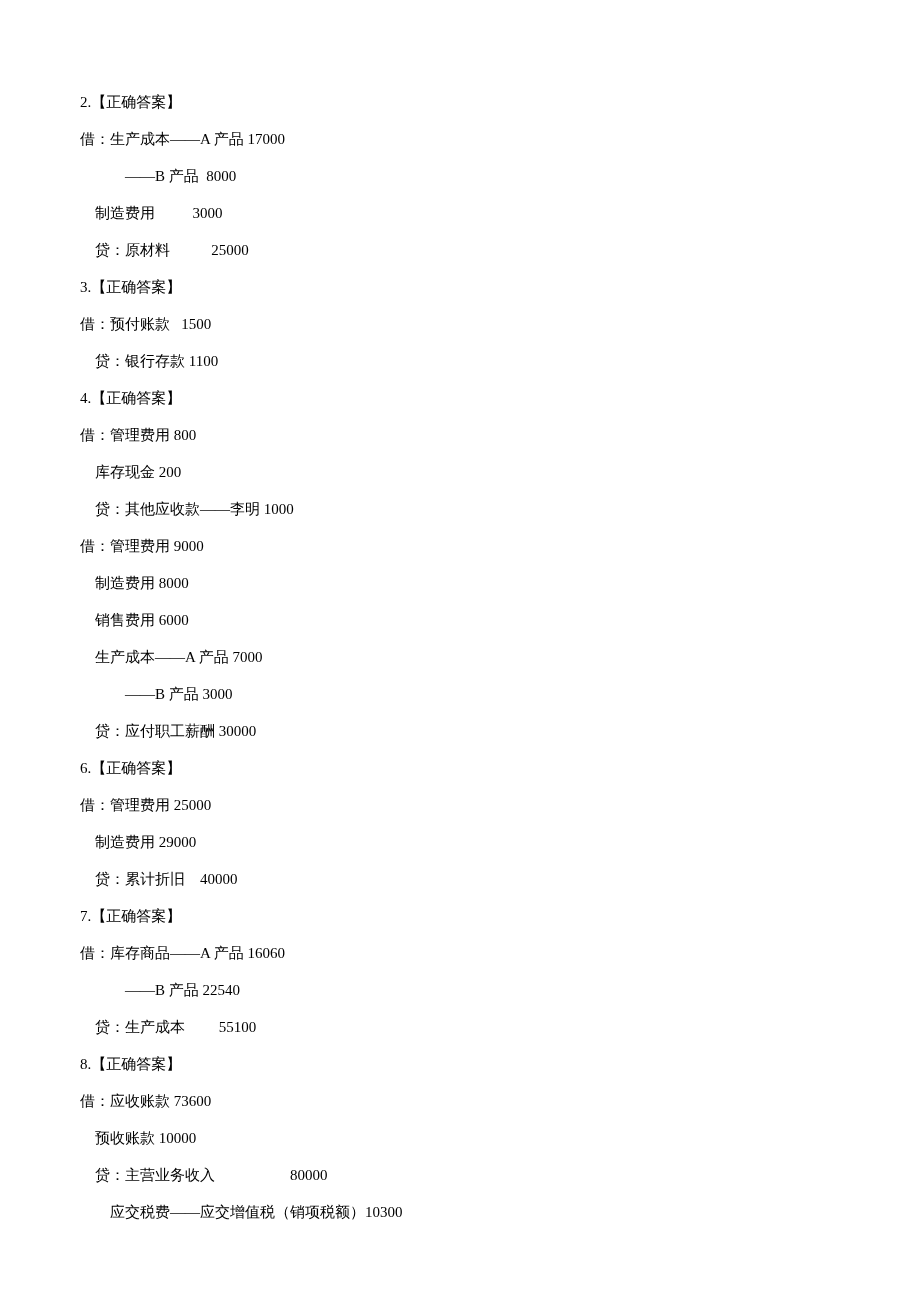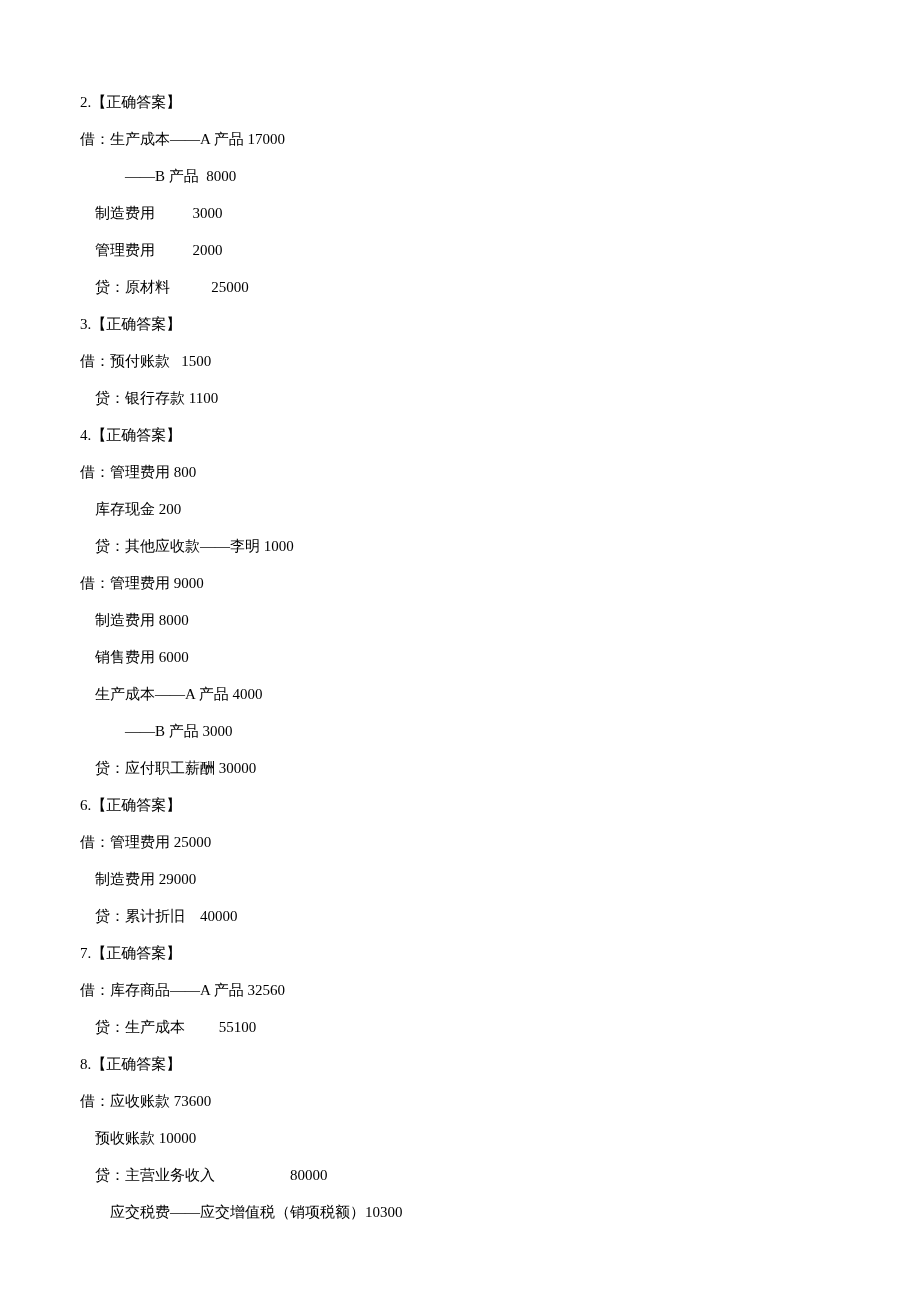--- a/index.html
+++ b/index.html
@@ -22,40 +22,40 @@
   }
 </style>
 </head>
 <body>
 
 <div class="page">
   <div class="line">2.【正确答案】</div>
   <div class="line">借：生产成本——A 产品 17000</div>
   <div class="line">            ——B 产品  8000</div>
   <div class="line">    制造费用          3000</div>
-  <div class="line">    管理费用          2000</div>
   <div class="line">    贷：原材料           25000</div>
   <div class="line">3.【正确答案】</div>
   <div class="line">借：预付账款   1500</div>
   <div class="line">    贷：银行存款 1100</div>
   <div class="line">4.【正确答案】</div>
   <div class="line">借：管理费用 800</div>
   <div class="line">    库存现金 200</div>
   <div class="line">    贷：其他应收款——李明 1000</div>
   <div class="line">借：管理费用 9000</div>
   <div class="line">    制造费用 8000</div>
   <div class="line">    销售费用 6000</div>
-  <div class="line">    生产成本——A 产品 4000</div>
+  <div class="line">    生产成本——A 产品 7000</div>
   <div class="line">            ——B 产品 3000</div>
   <div class="line">    贷：应付职工薪酬 30000</div>
   <div class="line">6.【正确答案】</div>
   <div class="line">借：管理费用 25000</div>
   <div class="line">    制造费用 29000</div>
   <div class="line">    贷：累计折旧    40000</div>
   <div class="line">7.【正确答案】</div>
-  <div class="line">借：库存商品——A 产品 32560</div>
+  <div class="line">借：库存商品——A 产品 16060</div>
+  <div class="line">            ——B 产品 22540</div>
   <div class="line">    贷：生产成本         55100</div>
   <div class="line">8.【正确答案】</div>
   <div class="line">借：应收账款 73600</div>
   <div class="line">    预收账款 10000</div>
   <div class="line">    贷：主营业务收入                    80000</div>
   <div class="line">        应交税费——应交增值税（销项税额）10300</div>
 </div>
 
 </body></html>

